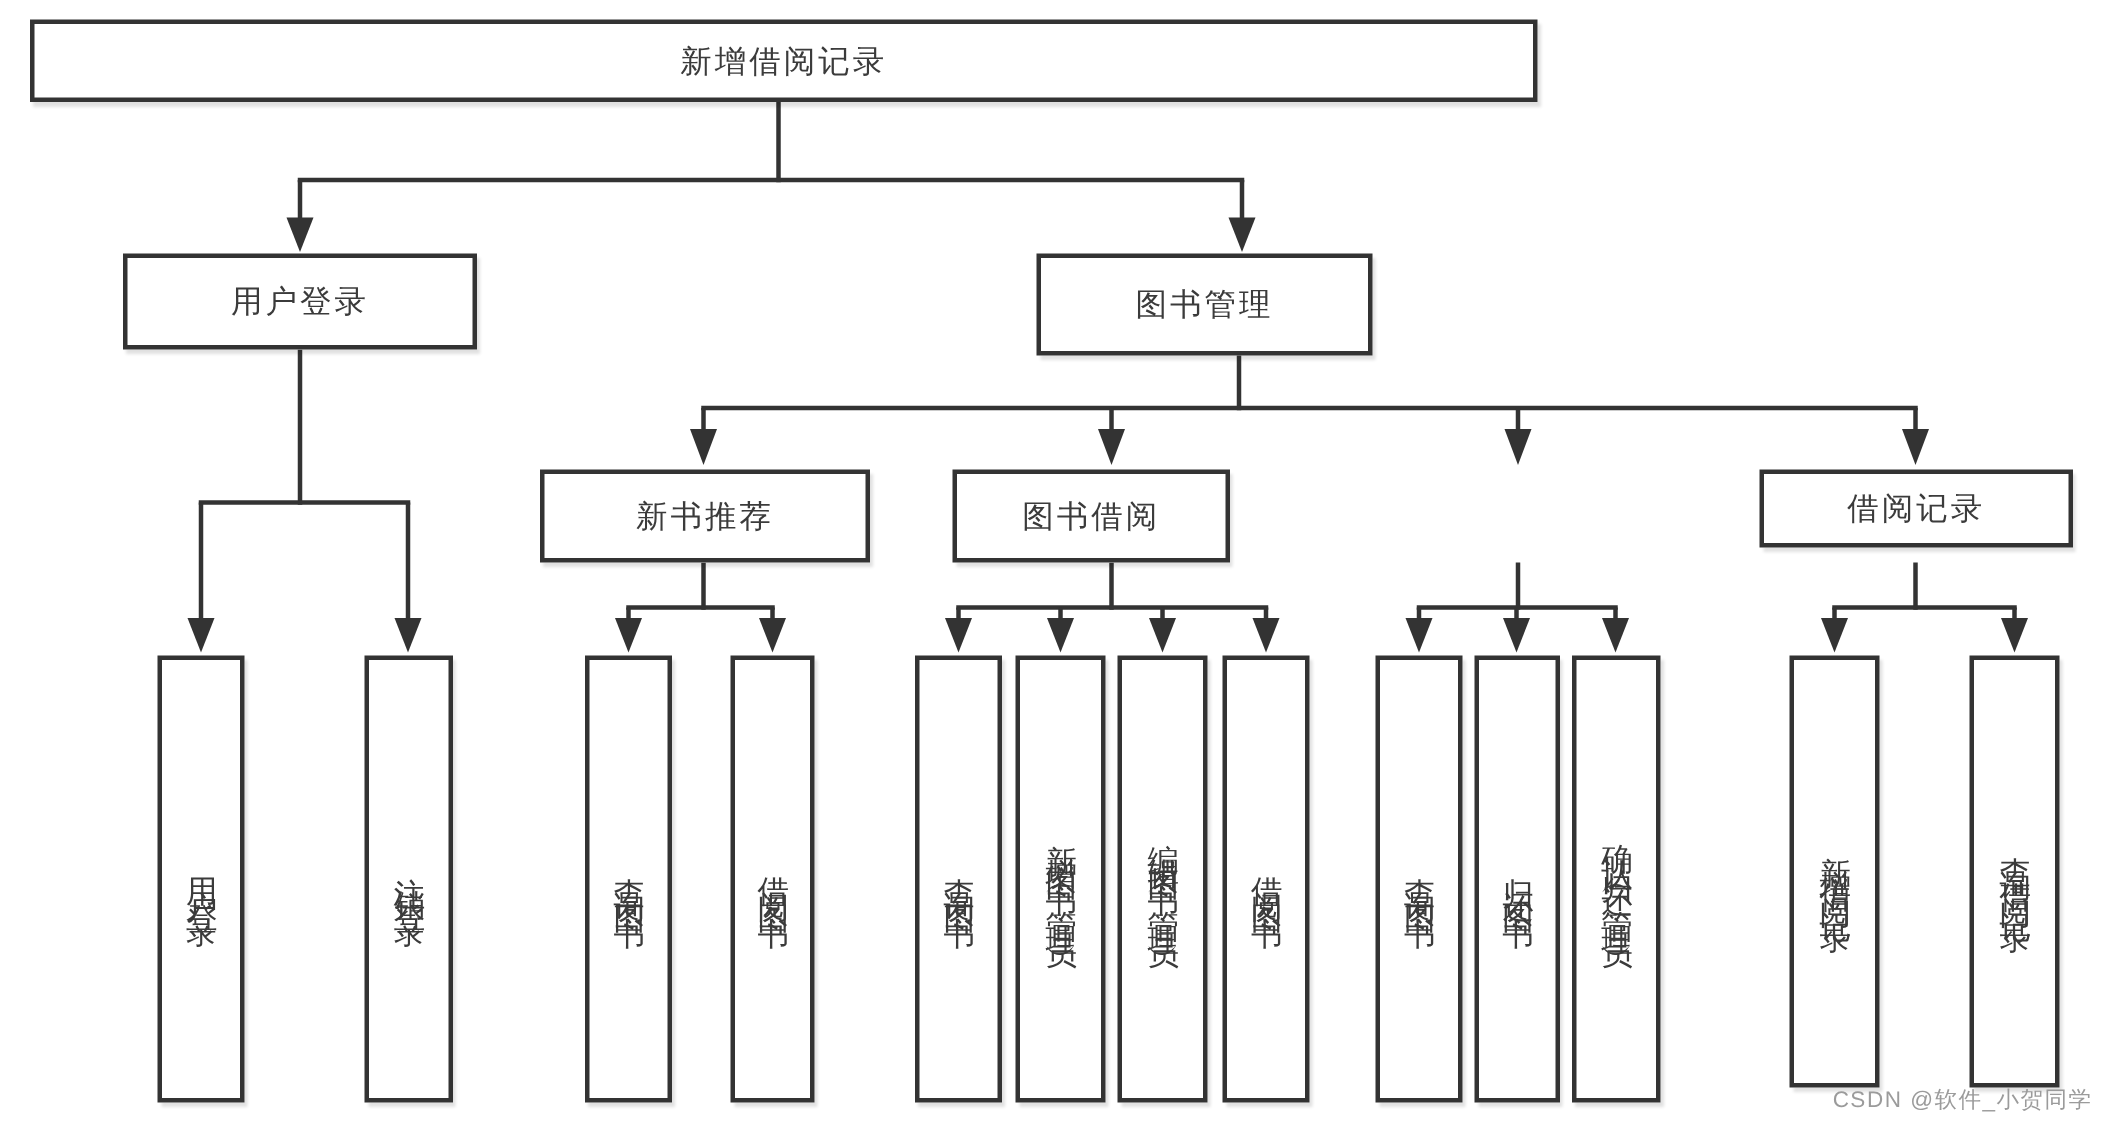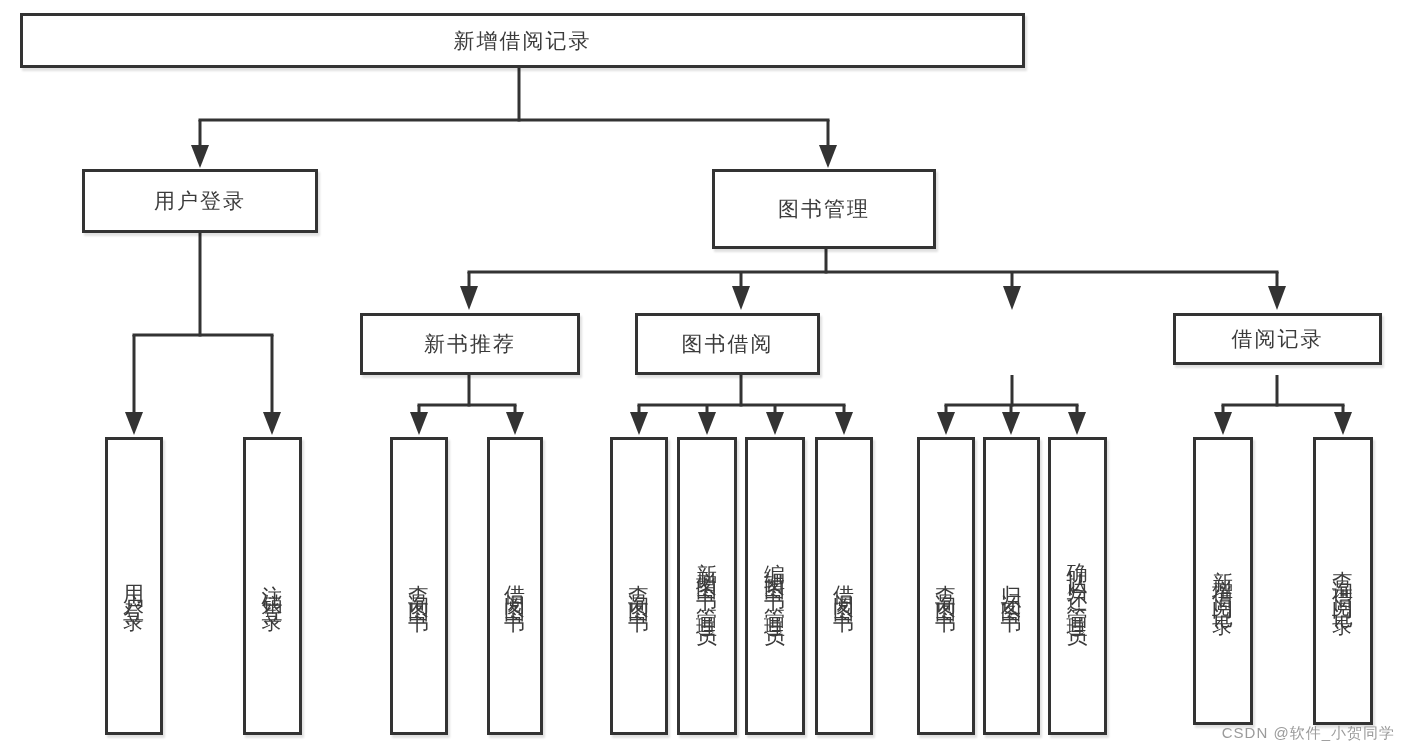--- a/index.html
+++ b/index.html
@@ -119,21 +119,21 @@
     </g>
   </svg>
 
   <div class="node" style="left:20px;top:13px;width:1005px;height:55px">
     <span>新增借阅记录</span>
   </div>
 
   <div class="node" style="left:82px;top:169px;width:236px;height:64px">
     <span>用户登录</span>
   </div>
-  <div class="node" style="left:712px;top:169px;width:224px;height:80px">
+  <div class="node" style="left:691px;top:169px;width:224px;height:68px">
     <span>图书管理</span>
   </div>
 
   <div class="node" style="left:360px;top:313px;width:220px;height:62px">
     <span>新书推荐</span>
   </div>
   <div class="node" style="left:635px;top:313px;width:185px;height:62px">
     <span>图书借阅</span>
   </div>
   <div class="node" style="left:1173px;top:313px;width:209px;height:52px">

